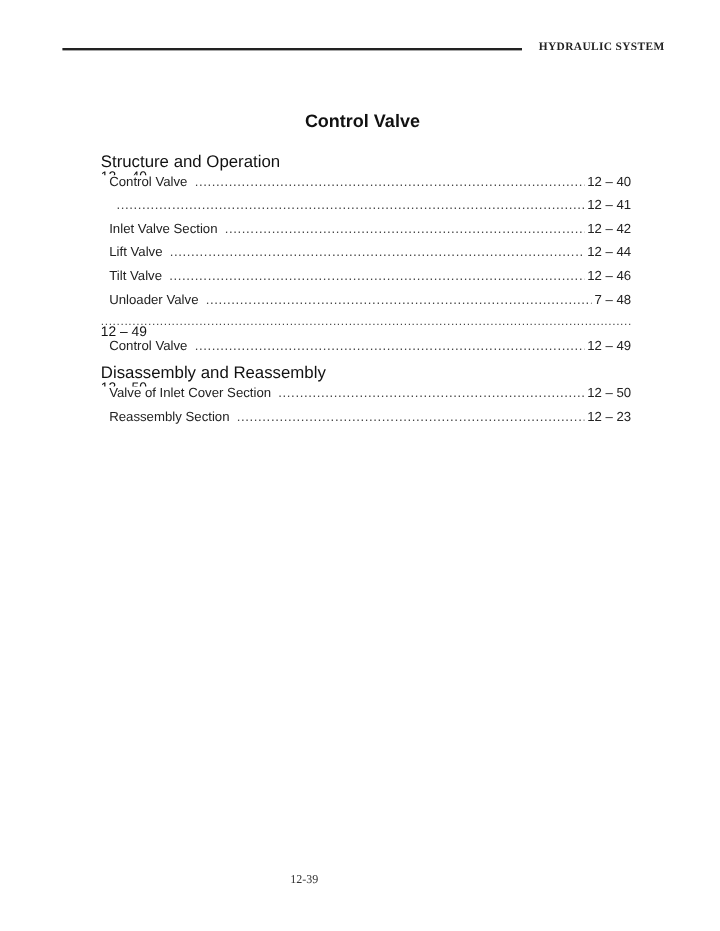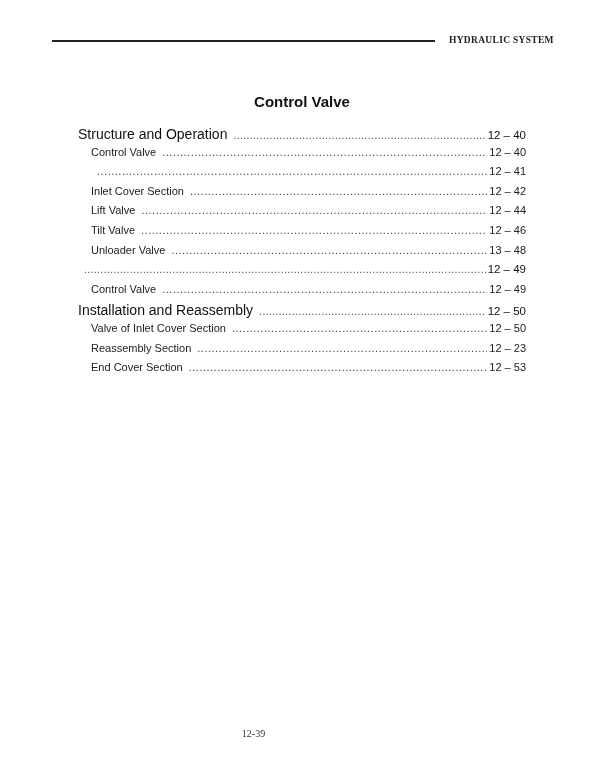--- a/index.html
+++ b/index.html
@@ -5,21 +5,21 @@
   html, body { margin: 0; padding: 0; background: #ffffff; }
   body { width: 600px; height: 776px; position: relative; overflow: hidden;
          font-family: "Liberation Sans", sans-serif; color: #1a1a1a; }
   .rule { position: absolute; left: 52px; top: 40px; width: 383px; height: 2px; background: #222; }
   .header { position: absolute; left: 449px; top: 35px; font-size: 9.5px; font-weight: bold;
             letter-spacing: 0.3px; color: #222; font-family: Liberation Serif, serif; }
   .title { position: absolute; left: 0; width: 604px; top: 93px; text-align: center;
            font-size: 15px; font-weight: bold; color: #111; }
   .toc { position: absolute; left: 78px; top: 126px; width: 448px; }
   .row { display: flex; align-items: baseline; white-space: nowrap; overflow: hidden; height: 19.6px; }
-  .row.main { font-size: 14px; color: #111; }
+  .row.main { font-size: 14px; color: #111; flex-direction: column; }
   .row.sub { font-size: 11px; padding-left: 13px; color: #222; }
   .row .label { flex: none; }
   .row .dots { flex: 1 1 auto; overflow: hidden; margin: 0 2px 0 6px; color: #444; letter-spacing: 0.5px; }
   .row.main .dots { font-size: 10px; }
   .row .dots::before { content: "........................................................................................................................................................................................"; }
   .row .page { flex: none; font-size: 11px; }
   .row.main .page { font-size: 11.5px; }
   .pagenum { position: absolute; left: 0; width: 507px; top: 728px; text-align: center;
              font-family: "Liberation Serif", serif; font-size: 10px; color: #333; }
 </style>
@@ -39,63 +39,58 @@
   <div class="row sub">
       <span class="label">Control Valve</span>
       <span class="dots"></span>
       <span class="page">12 – 40</span>
     </div>
   <div class="row sub">
       <span class="dots"></span>
       <span class="page">12 – 41</span>
     </div>
   <div class="row sub">
-      <span class="label">Inlet Cover Section</span>
+      <span class="label">Inlet Valve Section</span>
       <span class="dots"></span>
       <span class="page">12 – 42</span>
     </div>
   <div class="row sub">
       <span class="label">Lift Valve</span>
       <span class="dots"></span>
       <span class="page">12 – 44</span>
     </div>
   <div class="row sub">
       <span class="label">Tilt Valve</span>
       <span class="dots"></span>
       <span class="page">12 – 46</span>
     </div>
   <div class="row sub">
       <span class="label">Unloader Valve</span>
       <span class="dots"></span>
-      <span class="page">13 – 48</span>
+      <span class="page">7 – 48</span>
     </div>
   <div class="row main">
       <span class="dots"></span>
       <span class="page">12 – 49</span>
     </div>
   <div class="row sub">
       <span class="label">Control Valve</span>
       <span class="dots"></span>
       <span class="page">12 – 49</span>
     </div>
   <div class="row main">
-      <span class="label">Installation and Reassembly</span>
+      <span class="label">Disassembly and Reassembly</span>
       <span class="dots"></span>
       <span class="page">12 – 50</span>
     </div>
   <div class="row sub">
       <span class="label">Valve of Inlet Cover Section</span>
       <span class="dots"></span>
       <span class="page">12 – 50</span>
     </div>
   <div class="row sub">
       <span class="label">Reassembly Section</span>
       <span class="dots"></span>
       <span class="page">12 – 23</span>
     </div>
-  <div class="row sub">
-      <span class="label">End Cover Section</span>
-      <span class="dots"></span>
-      <span class="page">12 – 53</span>
-    </div>
 </div>
 
 <div class="pagenum">12-39</div>
 
 </body></html>

